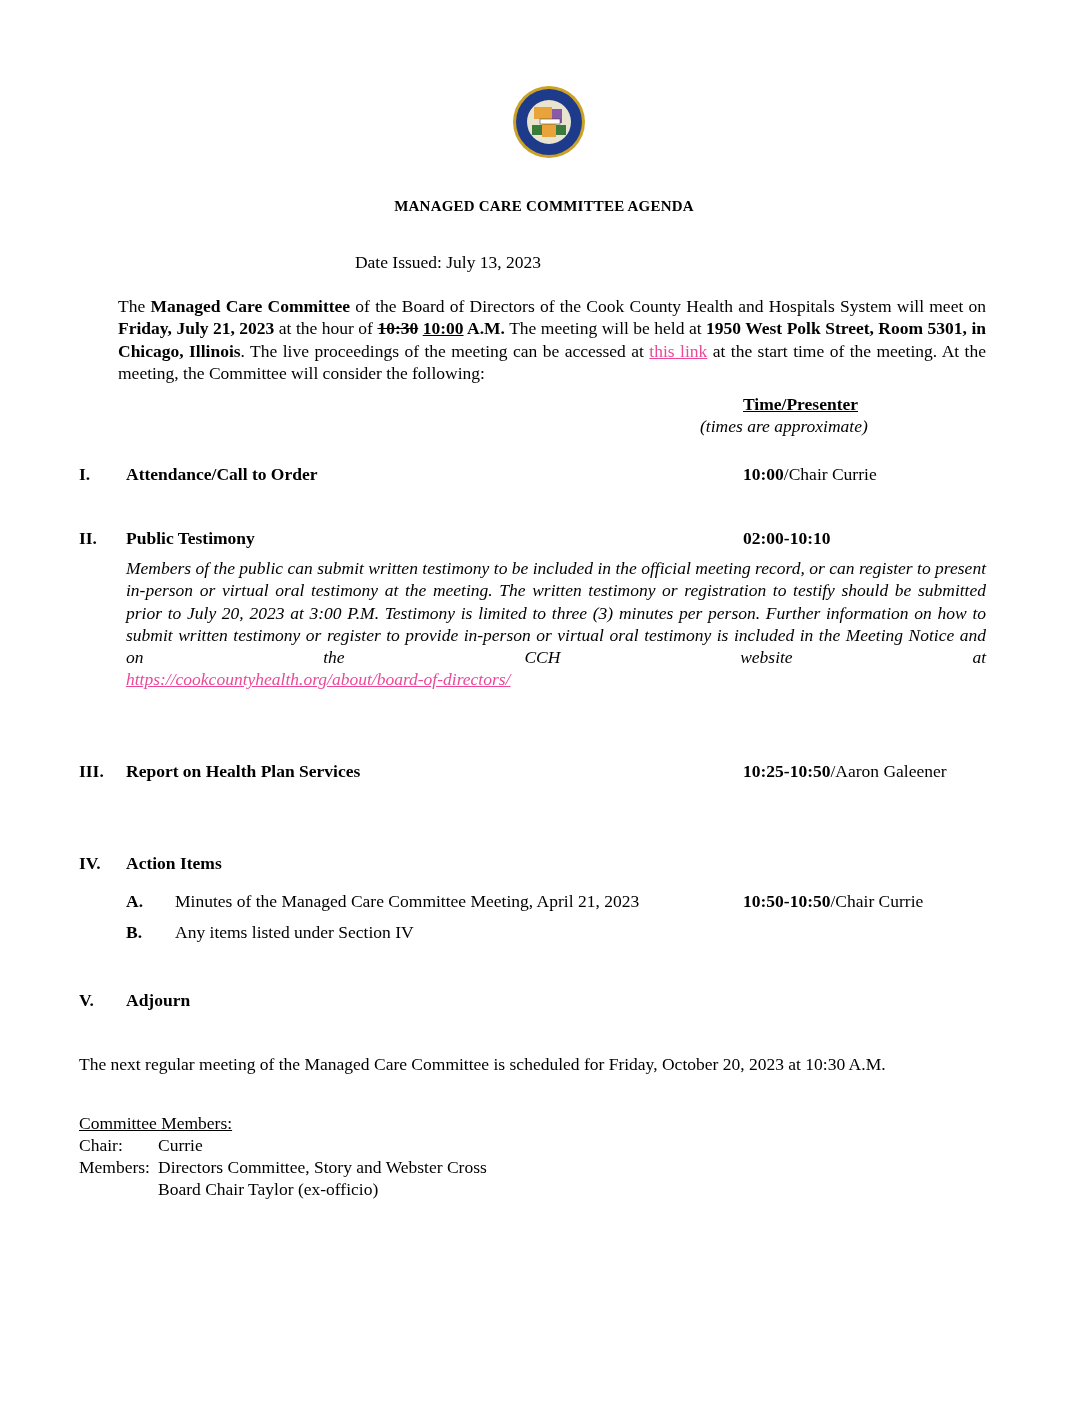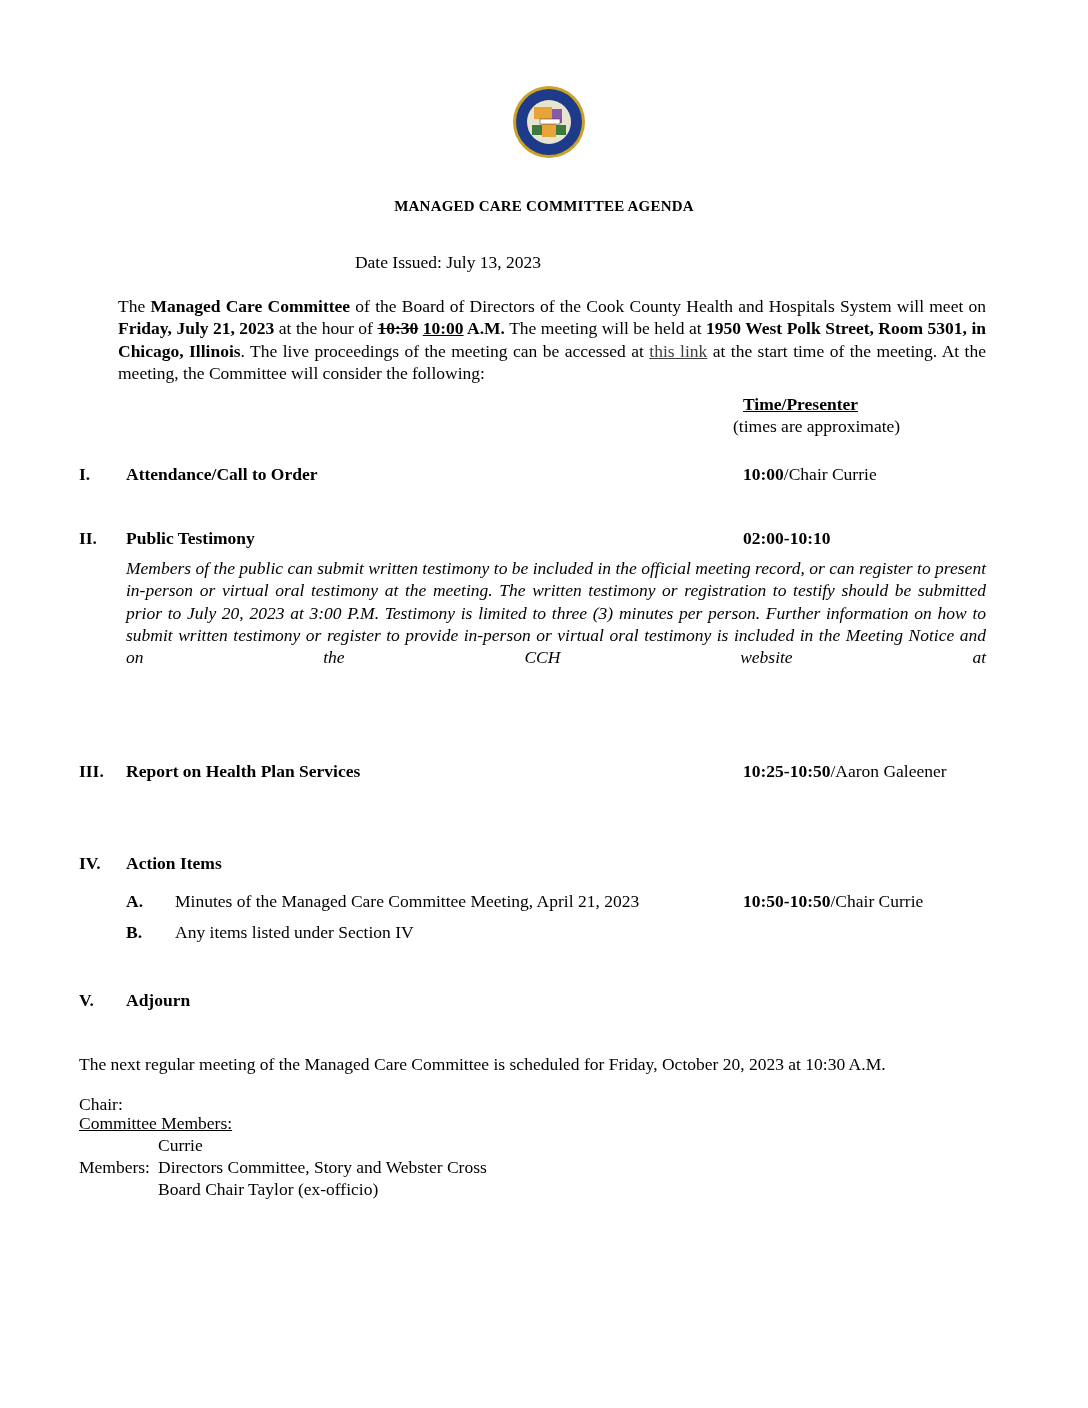--- a/index.html
+++ b/index.html
@@ -4,27 +4,27 @@
 <style>
   html, body { margin: 0; padding: 0; background: #ffffff; }
   body {
     width: 1088px; height: 1408px; position: relative; overflow: hidden;
     font-family: "Liberation Serif", serif; color: #000; font-size: 17.5px;
   }
   .abs { position: absolute; }
   .b { font-weight: bold; }
   .u { text-decoration: underline; }
   .s { text-decoration: line-through; }
-  a.link { color: #404040; text-decoration: underline; }
+  a.link { color: #ec4899; text-decoration: underline; }
   .seal { left: 512px; top: 85px; width: 74px; height: 74px; }
   .title { left: 0; width: 1088px; top: 198px; text-align: center; font-size: 15px; font-weight: bold; letter-spacing: 0.2px; }
   .issued { left: 0; width: 896px; top: 252px; text-align: center; }
   .intro { left: 118px; width: 868px; top: 295px; line-height: 22.3px; text-align: justify; }
   .tp-head { left: 743px; top: 394px; }
-  .tp-sub { left: 733px; top: 416px; }
+  .tp-sub { left: 700px; top: 416px; font-style: italic; }
   .num { left: 79px; font-weight: bold; }
   .item { left: 126px; font-weight: bold; }
   .time { left: 743px; }
   .desc { left: 126px; width: 860px; top: 557px; font-style: italic; line-height: 22.3px; text-align: justify; }
   .desc .last { text-align-last: justify; }
   .sub-letter { left: 126px; font-weight: bold; }
   .sub-text { left: 175px; }
   .next { left: 79px; top: 1054px; }
   .cm-head { left: 79px; top: 1113px; }
   .cm-label { left: 79px; }
@@ -58,37 +58,38 @@
 
 <div class="abs num" style="top:464px">I.</div>
 <div class="abs item" style="top:464px">Attendance/Call to Order</div>
 <div class="abs time" style="top:464px"><span class="b">10:00</span><span>/Chair Currie</span></div>
 
 <div class="abs num" style="top:528px">II.</div>
 <div class="abs item" style="top:528px">Public Testimony</div>
 <div class="abs time b" style="top:528px">02:00-10:10</div>
 <div class="abs desc">
   <div class="last">Members of the public can submit written testimony to be included in the official meeting record, or can register to present in-person or virtual oral testimony at the meeting.  The written testimony or registration to testify should be submitted prior to July 20, 2023 at 3:00 P.M.  Testimony is limited to three (3) minutes per person. Further information on how to submit written testimony or register to provide in-person or virtual oral testimony is included in the Meeting Notice and on the CCH website at</div>
+  <a class="link" href="#">https://cookcountyhealth.org/about/board-of-directors/</a>
 </div>
 
 <div class="abs num" style="top:761px">III.</div>
 <div class="abs item" style="top:761px">Report on Health Plan Services</div>
 <div class="abs time" style="top:761px"><span class="b">10:25-10:50</span><span>/Aaron Galeener</span></div>
 
 <div class="abs num" style="top:853px">IV.</div>
 <div class="abs item" style="top:853px">Action Items</div>
 <div class="abs sub-letter" style="top:891px">A.</div>
 <div class="abs sub-text" style="top:891px">Minutes of the Managed Care Committee Meeting, April 21, 2023</div>
 <div class="abs time" style="top:891px"><span class="b">10:50-10:50</span><span>/Chair Currie</span></div>
 <div class="abs sub-letter" style="top:922px">B.</div>
 <div class="abs sub-text" style="top:922px">Any items listed under Section IV</div>
 
 <div class="abs num" style="top:990px">V.</div>
 <div class="abs item" style="top:990px">Adjourn</div>
 
 <div class="abs next">The next regular meeting of the Managed Care Committee is scheduled for Friday, October 20, 2023 at 10:30 A.M.</div>
 
 <div class="abs cm-head u">Committee Members:</div>
-<div class="abs cm-label" style="top:1094px">Chair:</div>
+<div class="abs cm-label" style="top:1135px">Chair:</div>
 <div class="abs cm-val" style="top:1135px">Currie</div>
 <div class="abs cm-label" style="top:1157px">Members:</div>
 <div class="abs cm-val" style="top:1157px">Directors Committee, Story and Webster Cross</div>
 <div class="abs cm-val" style="top:1179px">Board Chair Taylor (ex-officio)</div>
 
 </body></html>

